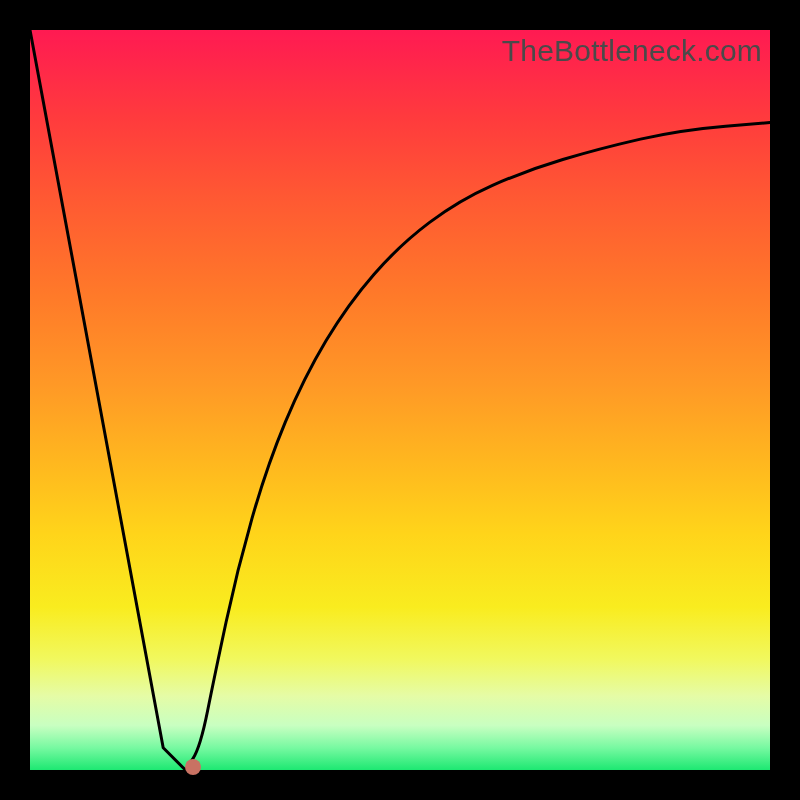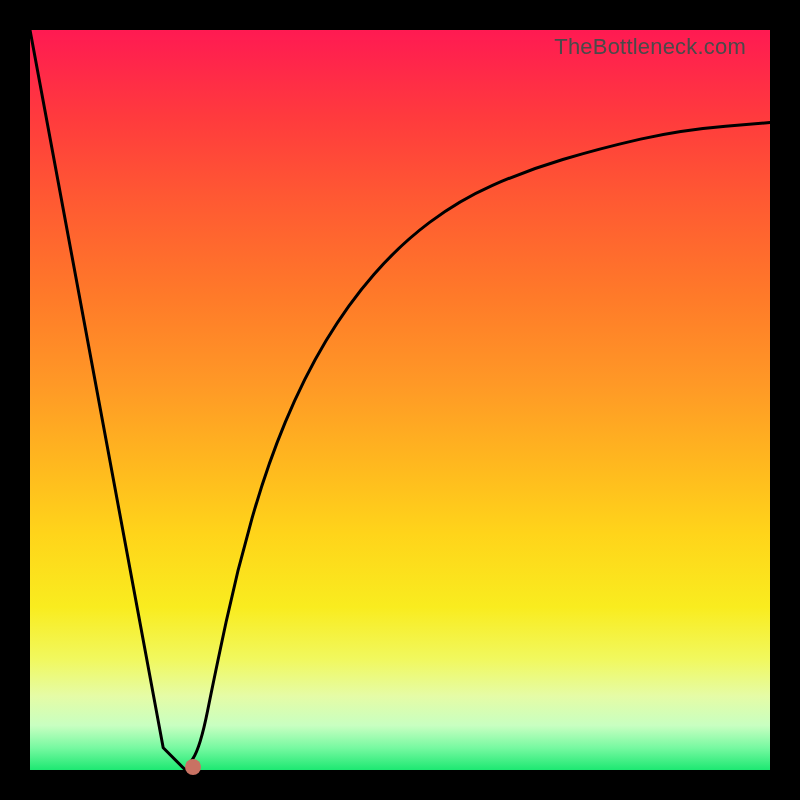--- a/index.html
+++ b/index.html
@@ -35,23 +35,23 @@
       #f1f85e 85%,
       #e5fca6 90%,
       #c8ffc1 94%,
       #77f9a1 97%,
       #1de872 100%
     );
   }
   .watermark {
     position: absolute;
     top: 4px;
-    right: 24px;
+    right: 8px;
     color: #4a4a4a;
-    font-size: 22px;
+    font-size: 30px;
     font-weight: 500;
     letter-spacing: 0.2px;
     user-select: none;
   }
   svg.curve {
     position: absolute;
     left: 0;
     top: 0;
     width: 740px;
     height: 740px;

